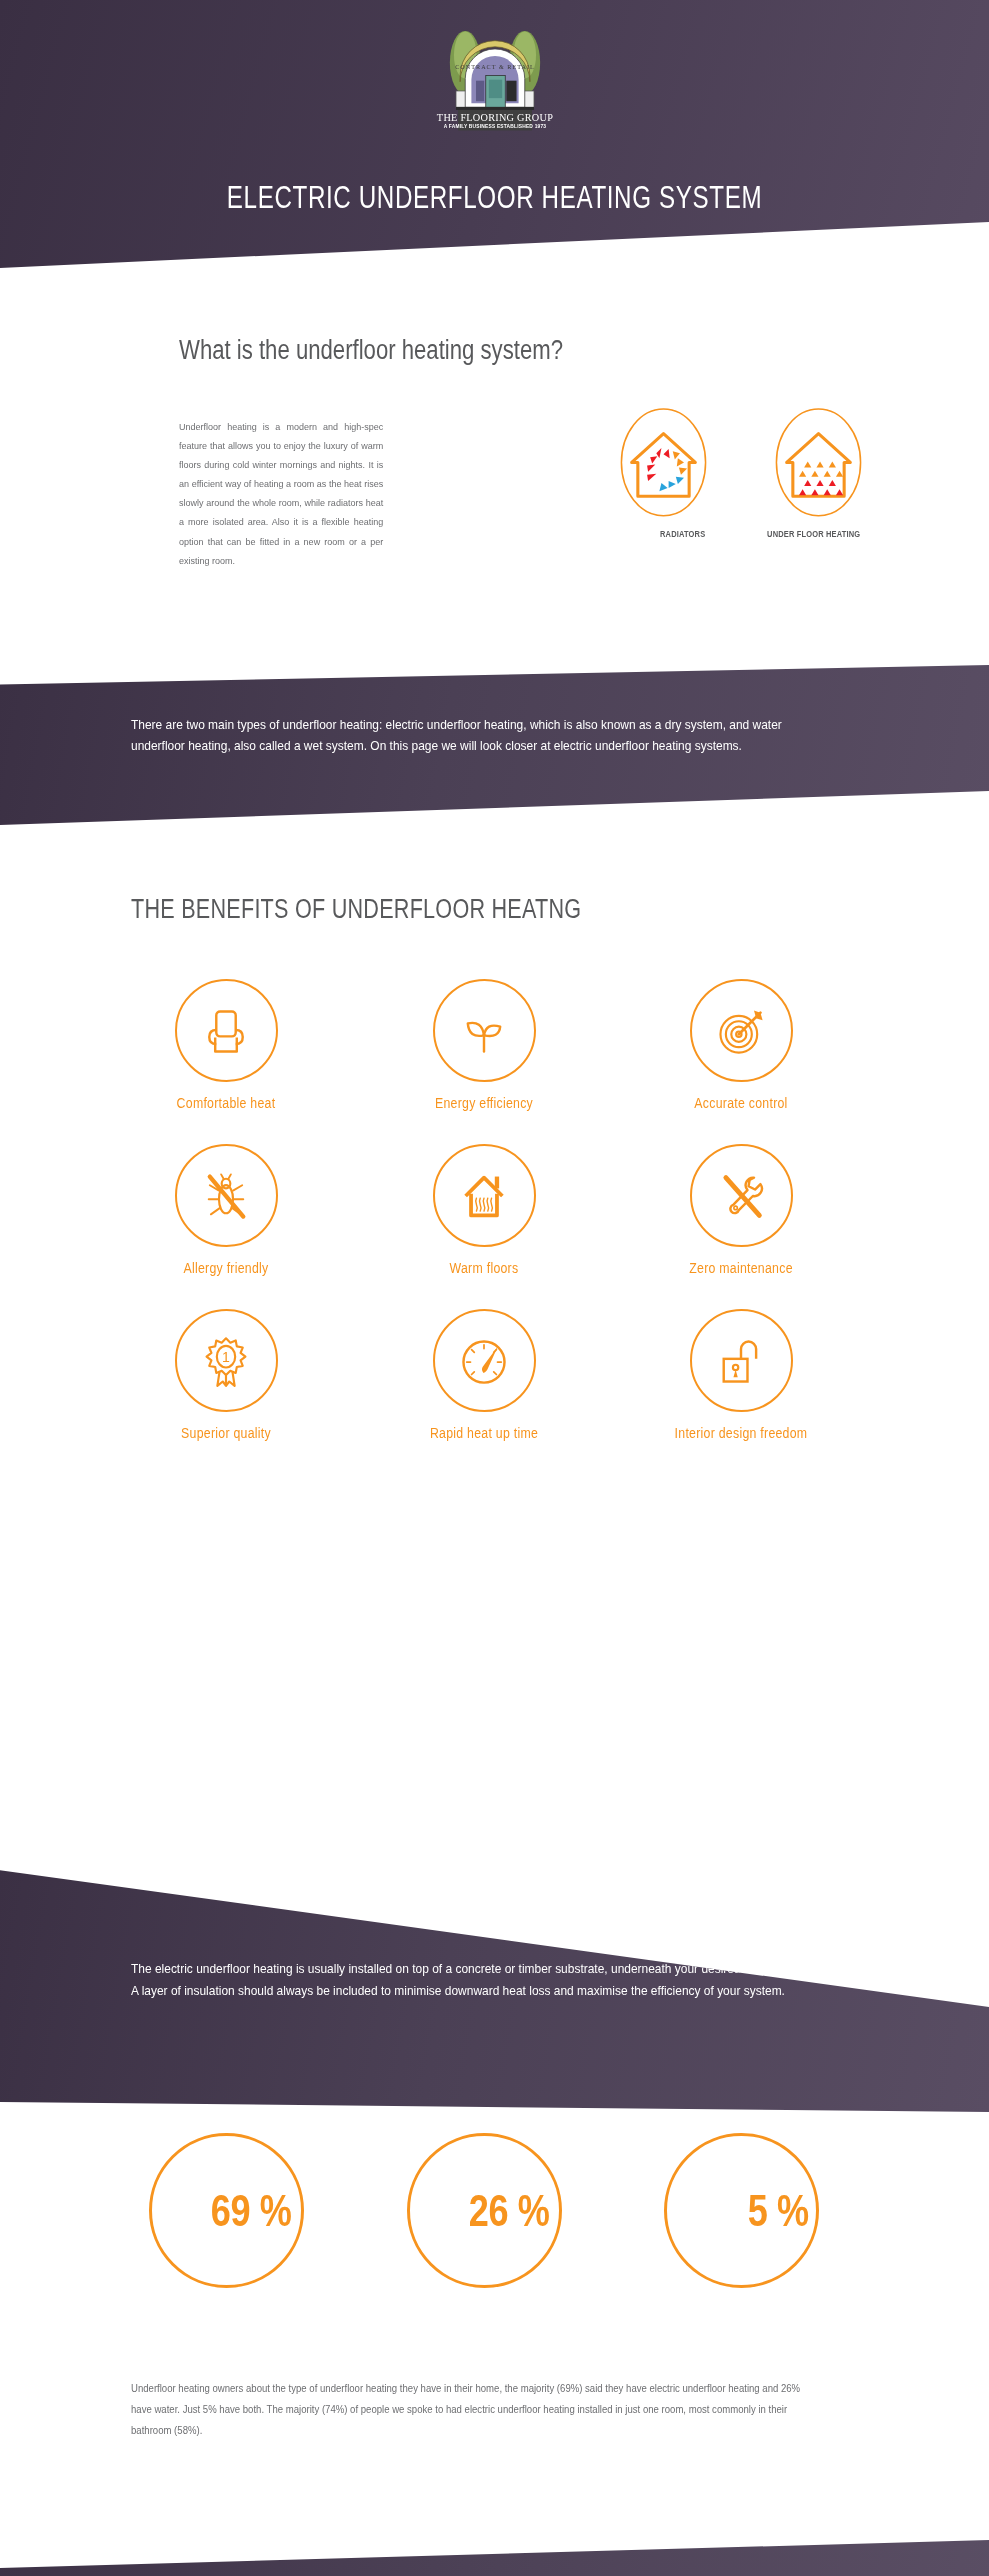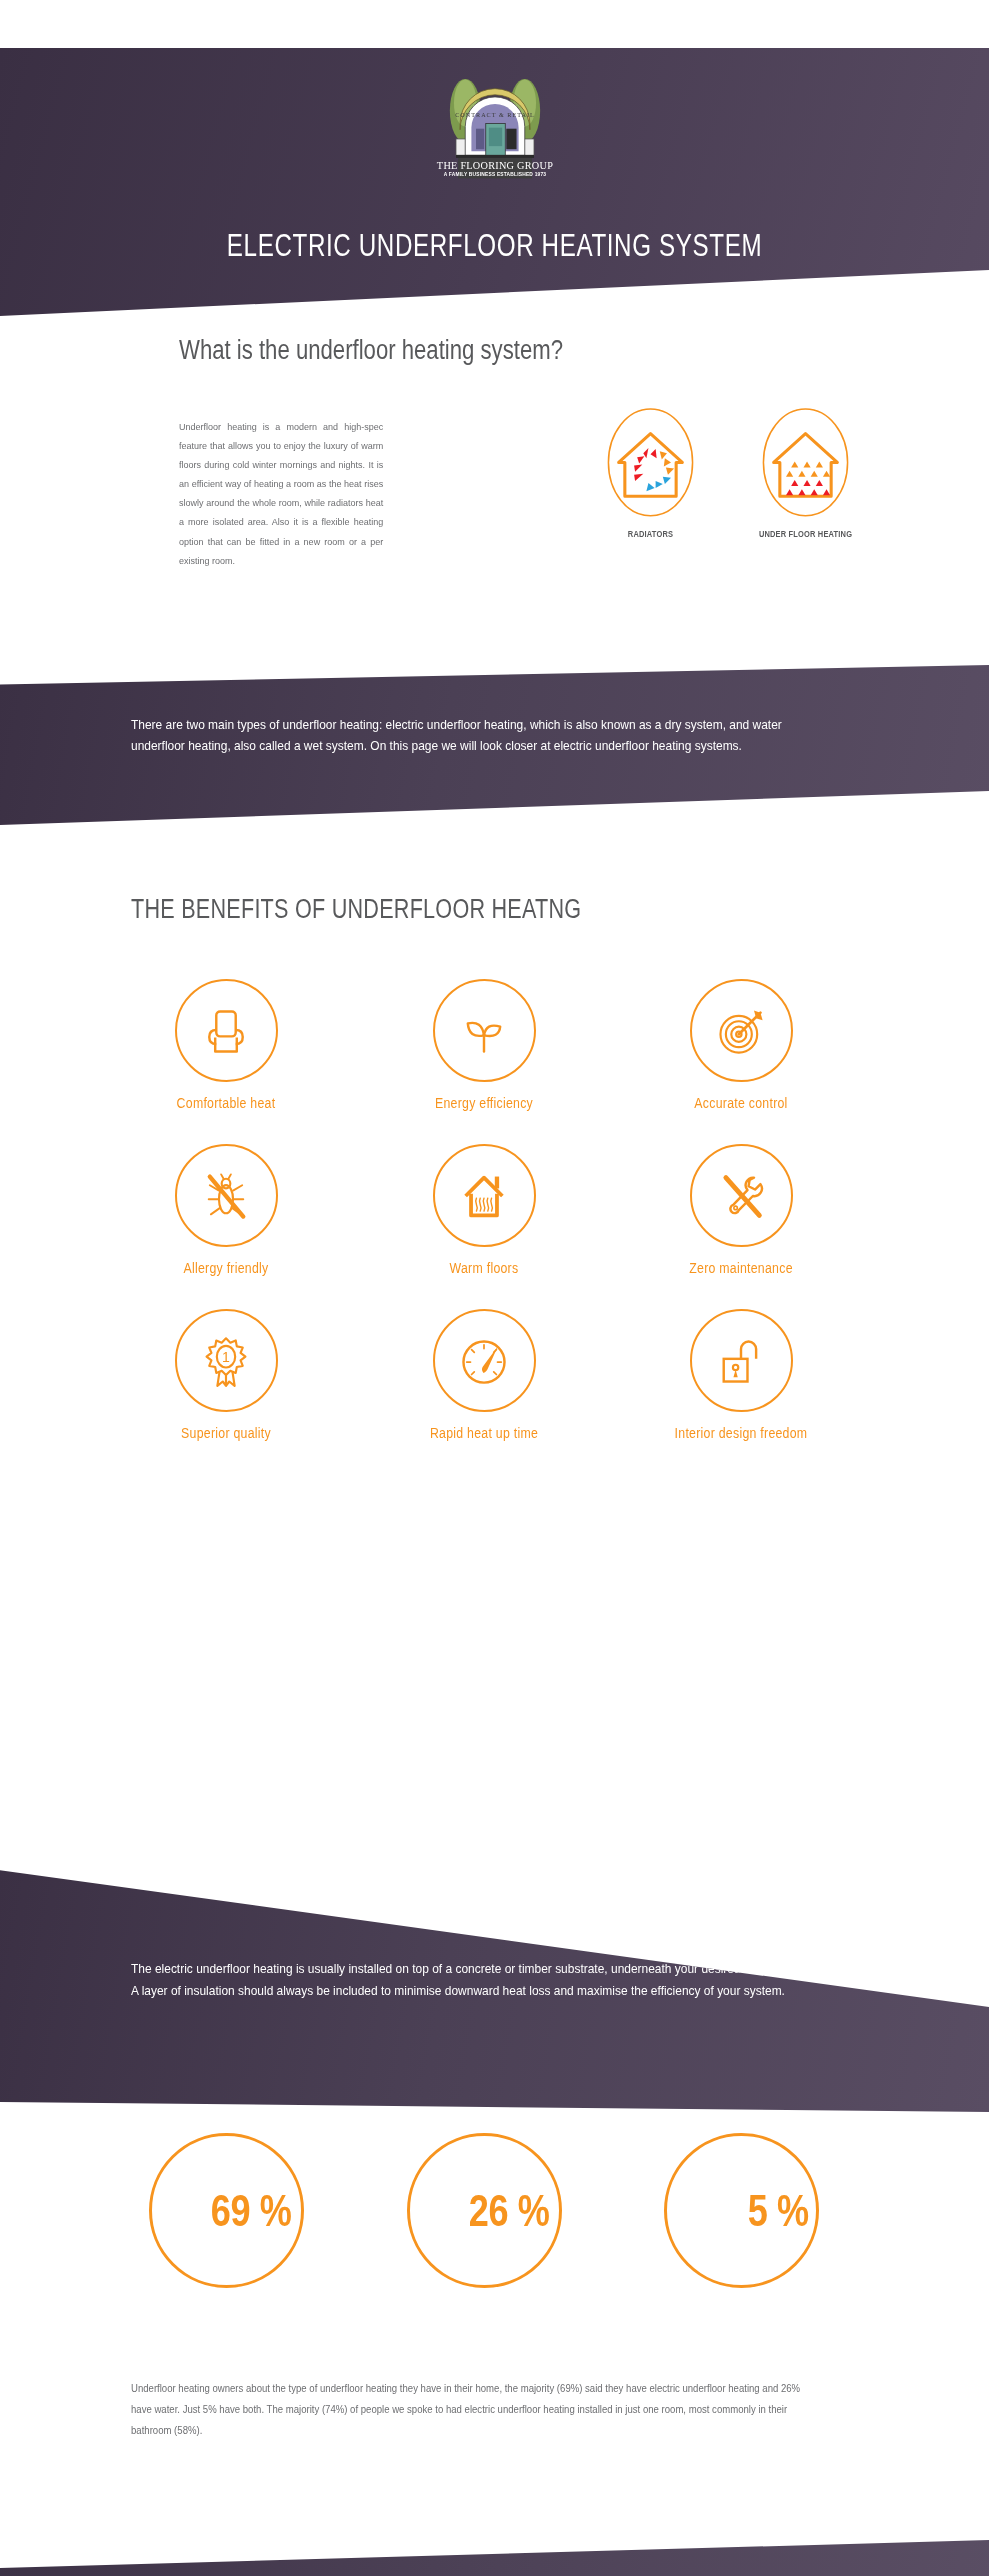--- a/index.html
+++ b/index.html
@@ -15,21 +15,20 @@
     position: absolute;
     left: 0; width: 989px;
     background: linear-gradient(100deg, #3b3044 0%, #4b4055 45%, #594d63 100%);
   }
 
   
   #header {
     position: absolute; left: 0; top: 0; width: 989px; height: 268px;
     background: linear-gradient(105deg, #3a2f43 0%, #483c52 50%, #574a61 100%);
     clip-path: polygon(0 0, 989px 0, 989px 222px, 0 268px);
-    margin-top: 48px;
   }
   #logo-wrap {
     position: absolute; left: 50%; top: 14.4px; transform: translateX(-50%);
     width: 124px; height: 118px;
   }
   #logo-svg { display:block; width: 124px; height: 118px; }
 
   #page-title {
     position: absolute; left: 0; top: 180px; width: 989px;
     text-align: center;
@@ -48,21 +47,21 @@
     font-size: 27px; color: #58595b; font-weight: 400;
     transform: scaleX(0.82); transform-origin: left center; white-space: nowrap;
   }
   #what-body {
     position: absolute; left: 131px; top: 149px; width: 222px;
     font-size: 9.8px; line-height: 1.95; color: #6d6e71;
     text-align: justify;
     transform: scaleX(0.92); transform-origin: left top;
   }
   .hicons { position: absolute; left: 538px; top: 137px; width: 330px; }
-  .hicon { position: absolute; width: 129px; text-align: center; }
+  .hicon { position: absolute; width: 129px; text-align: right; }
   .hicon.a { left: 0; }
   .hicon.b { left: 155px; }
   .hicon-label {
     margin-top: 4.1px; font-size: 8.8px; color: #58595b; font-weight: 700;
     letter-spacing: 0.2px; transform: scaleX(0.85); display:block; white-space: nowrap;
   }
 
   
   #band1 {
     top: 665px; height: 160px;

